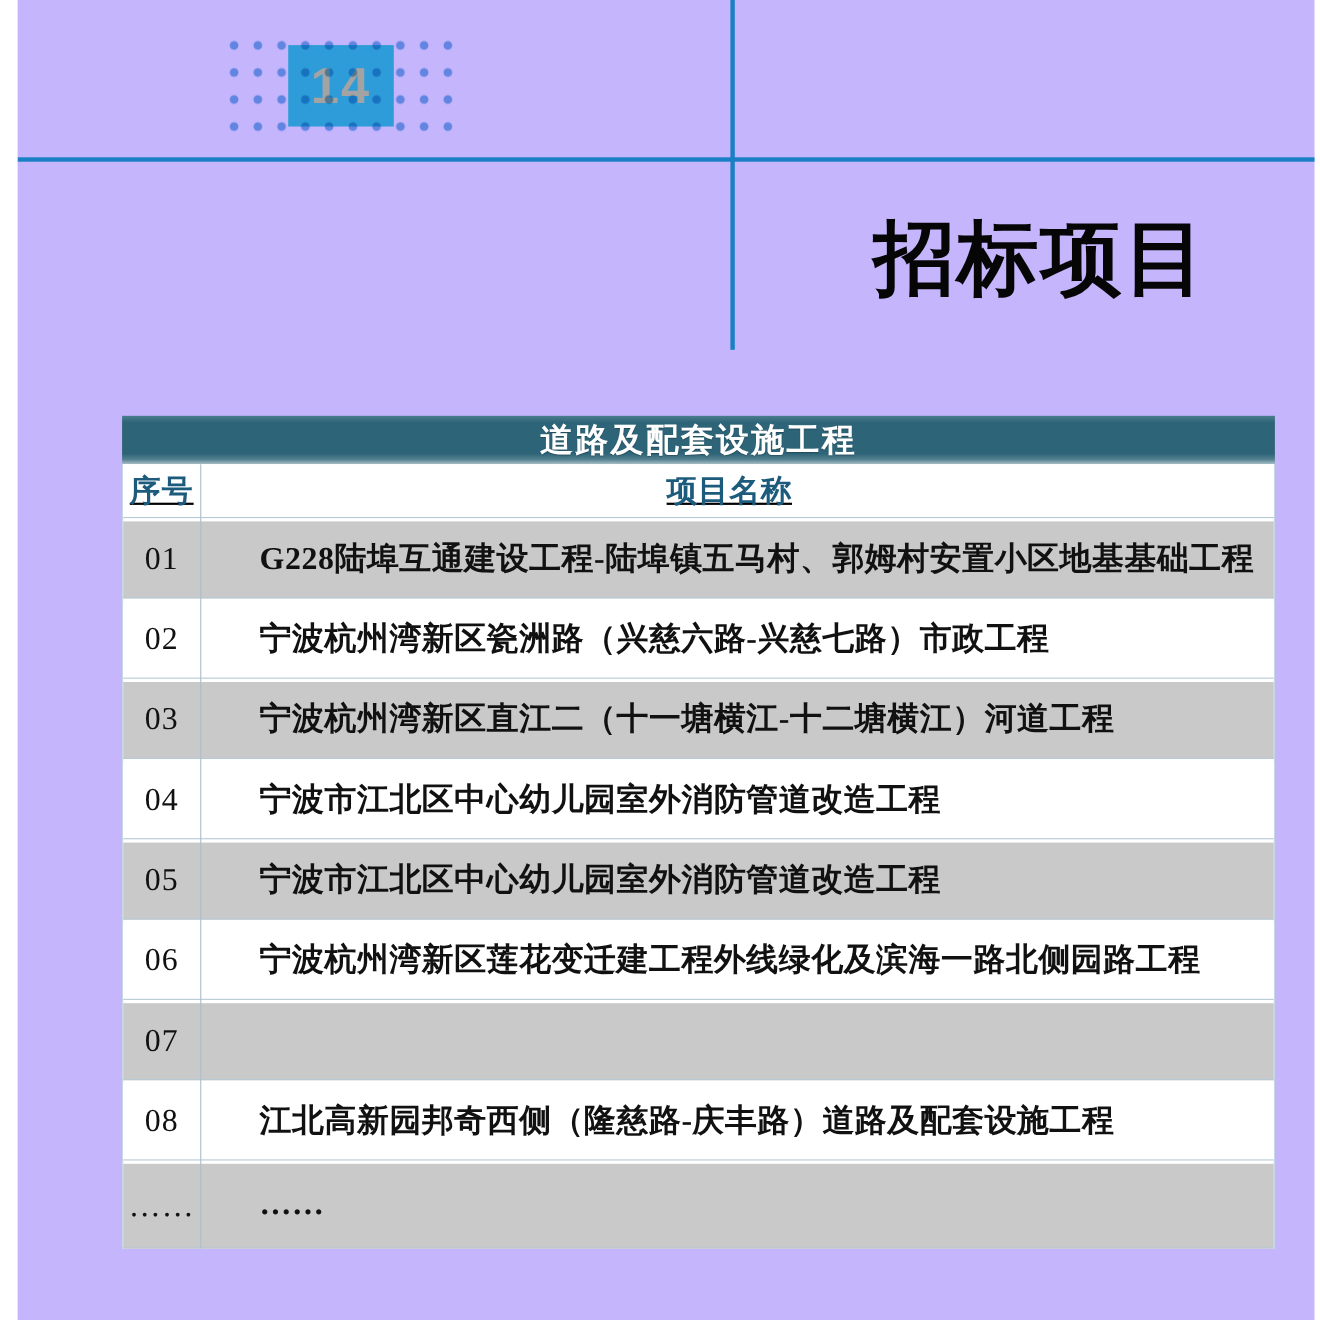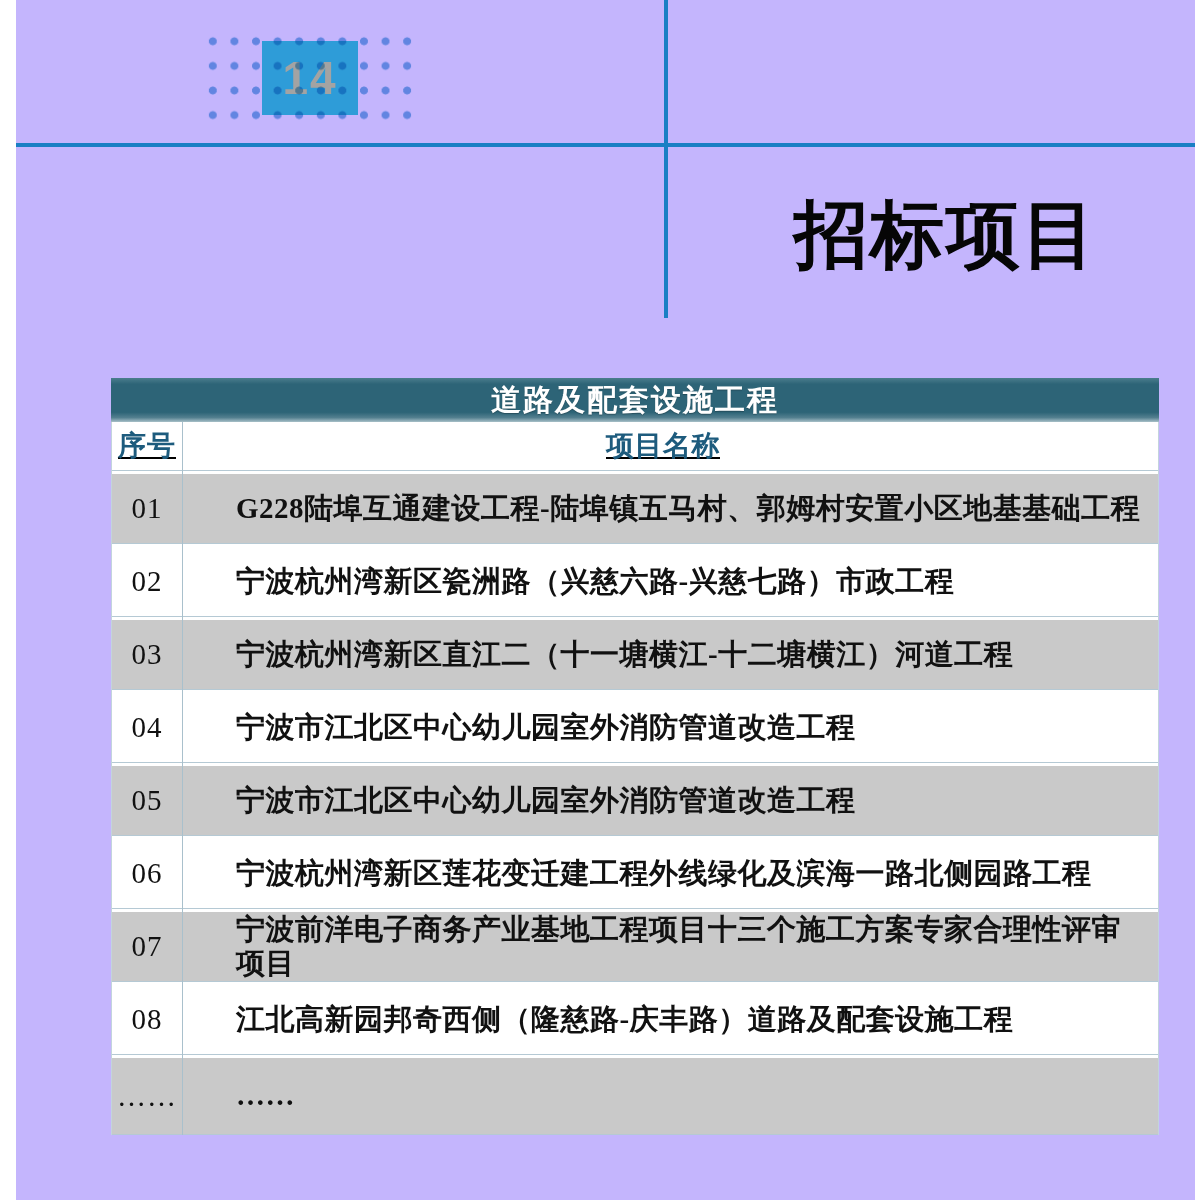--- a/index.html
+++ b/index.html
@@ -112,21 +112,20 @@
         <div class="row data-row gray">
           <div class="cell-no">05</div>
           <div class="cell-name">宁波市江北区中心幼儿园室外消防管道改造工程</div>
         </div>
         <div class="row data-row white">
           <div class="cell-no">06</div>
           <div class="cell-name">宁波杭州湾新区莲花变迁建工程外线绿化及滨海一路北侧园路工程</div>
         </div>
         <div class="row data-row gray">
           <div class="cell-no">07</div>
-          <div class="cell-name">宁波前洋电子商务产业基地工程项目十三个施工方案专家合理性评审项目</div>
         </div>
         <div class="row data-row white">
           <div class="cell-no">08</div>
           <div class="cell-name">江北高新园邦奇西侧（隆慈路-庆丰路）道路及配套设施工程</div>
         </div>
         <div class="row data-row gray last-row">
           <div class="cell-no">……</div>
           <div class="cell-name">……</div>
         </div>
       </div>

